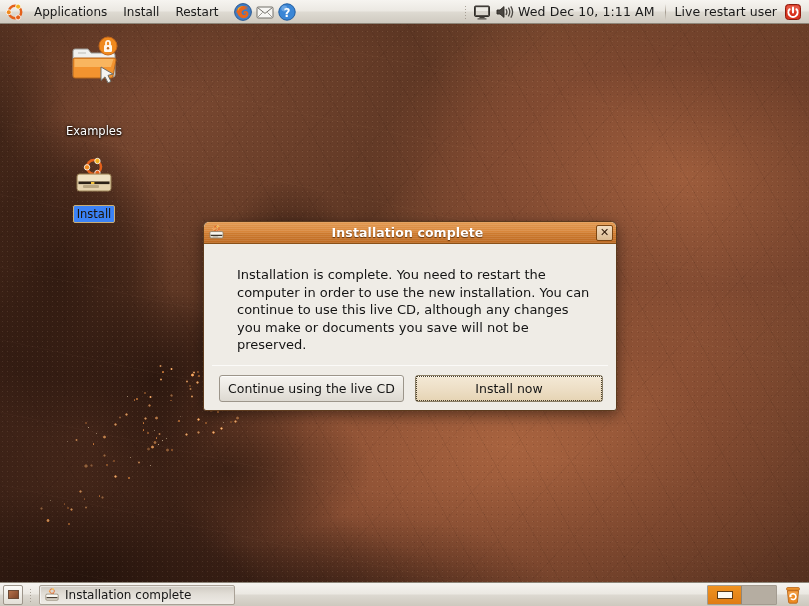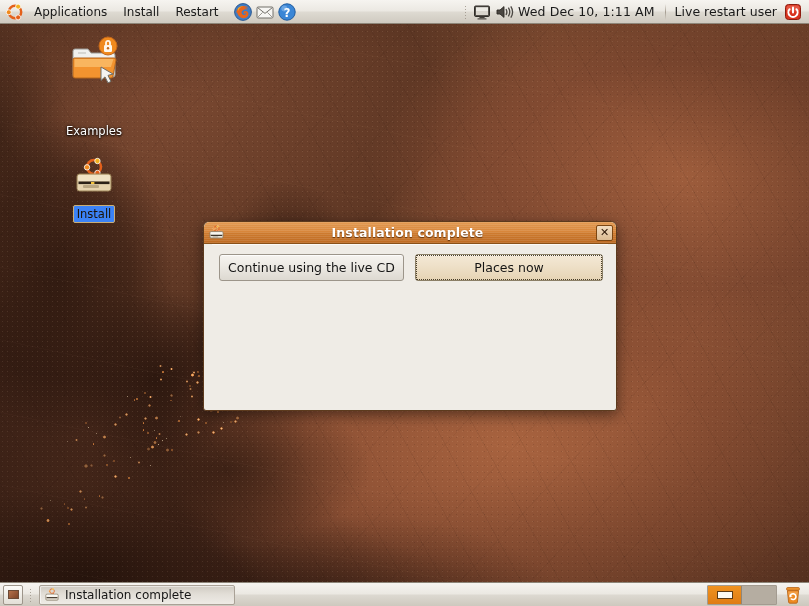--- a/index.html
+++ b/index.html
@@ -508,29 +508,30 @@
           <rect x="2" y="7.6" width="13" height="6.4" rx="1.1" fill="#eae5da" stroke="#857a66" stroke-width=".8"></rect>
           <rect x="2.6" y="8.2" width="11.8" height="2.2" rx=".7" fill="#f8f6f0"></rect>
           <rect x="2.8" y="10.8" width="11.4" height="1.1" fill="#2b2117"></rect>
           <rect x="4.6" y="12.3" width="5.6" height="1.2" rx=".5" fill="#9b9182" opacity=".6"></rect>
         </svg>
       </div>
       <div class="tb-title">Installation complete</div>
       <div class="tb-close">✕</div>
     </div>
 
+    <div id="dialog-body">Installation is complete. You need to restart the computer in order to use the new installation. You can continue to use this live CD, although any changes you make or documents you save will not be preserved.</div>
 
     <div id="dialog-sep"></div>
 
     <div id="dialog-actions">
       <div class="btn btn-continue">
         <span>Continue using the live CD</span>
       </div>
       <div class="btn btn-restart focused">
-        <span class="focus-ring">Places now</span>
+        <span class="focus-ring">Install now</span>
       </div>
     </div>
   </div>
 
   <div id="bottom-panel">
 
     <div class="show-desktop">
       <div class="sd-inner"></div>
     </div>
 

